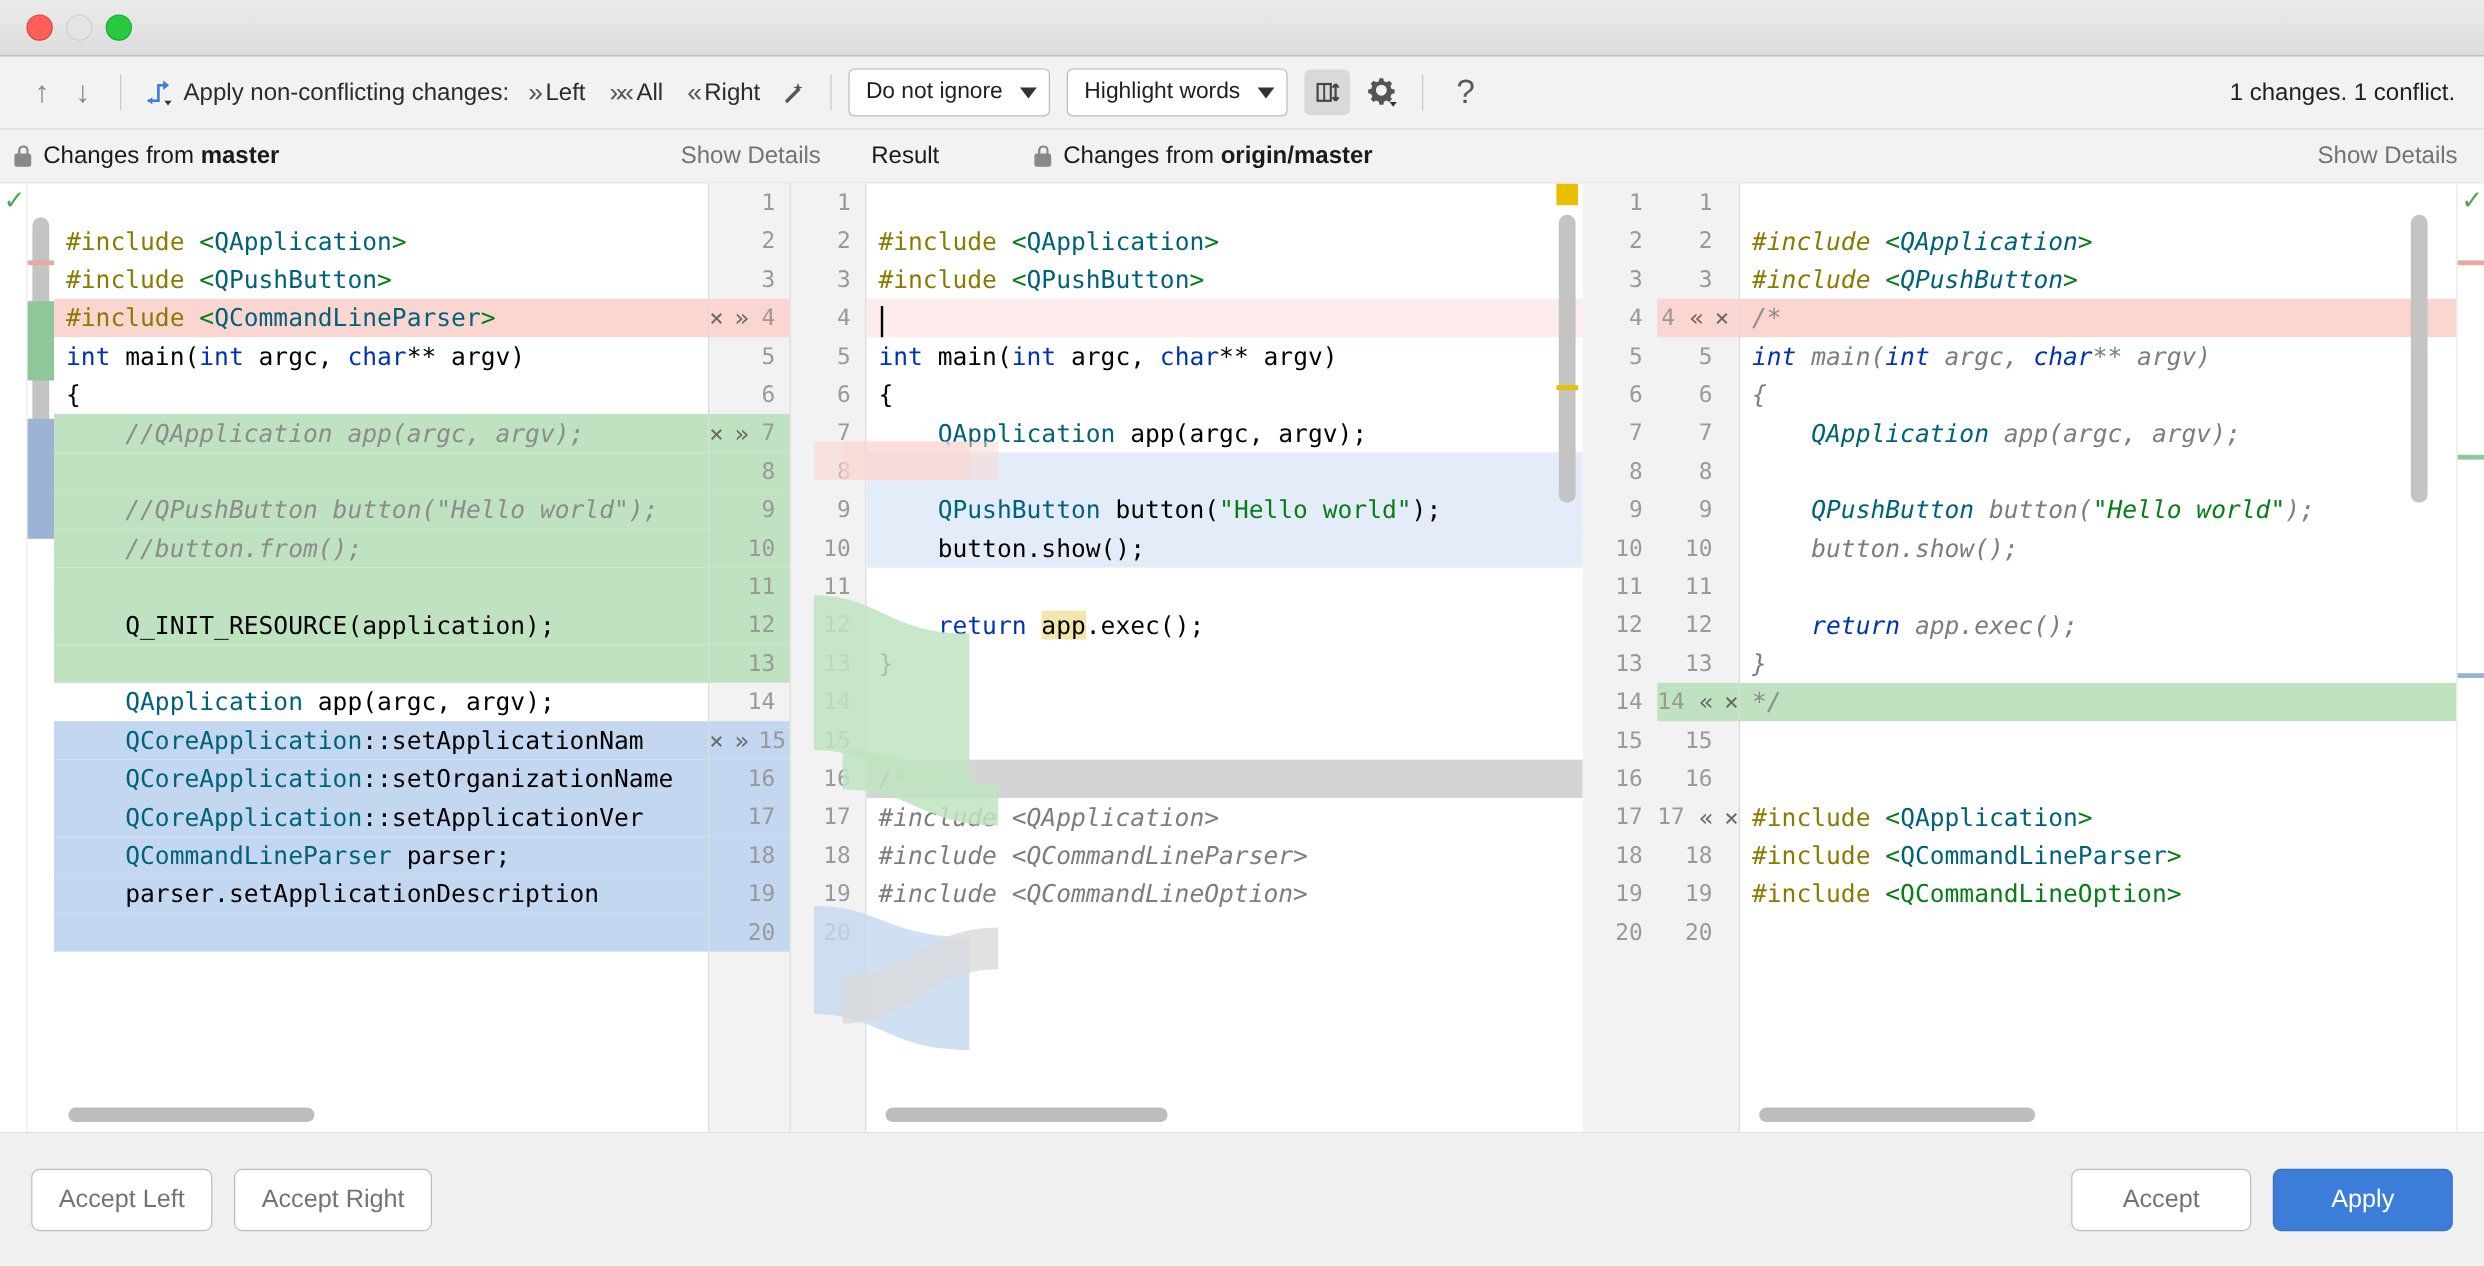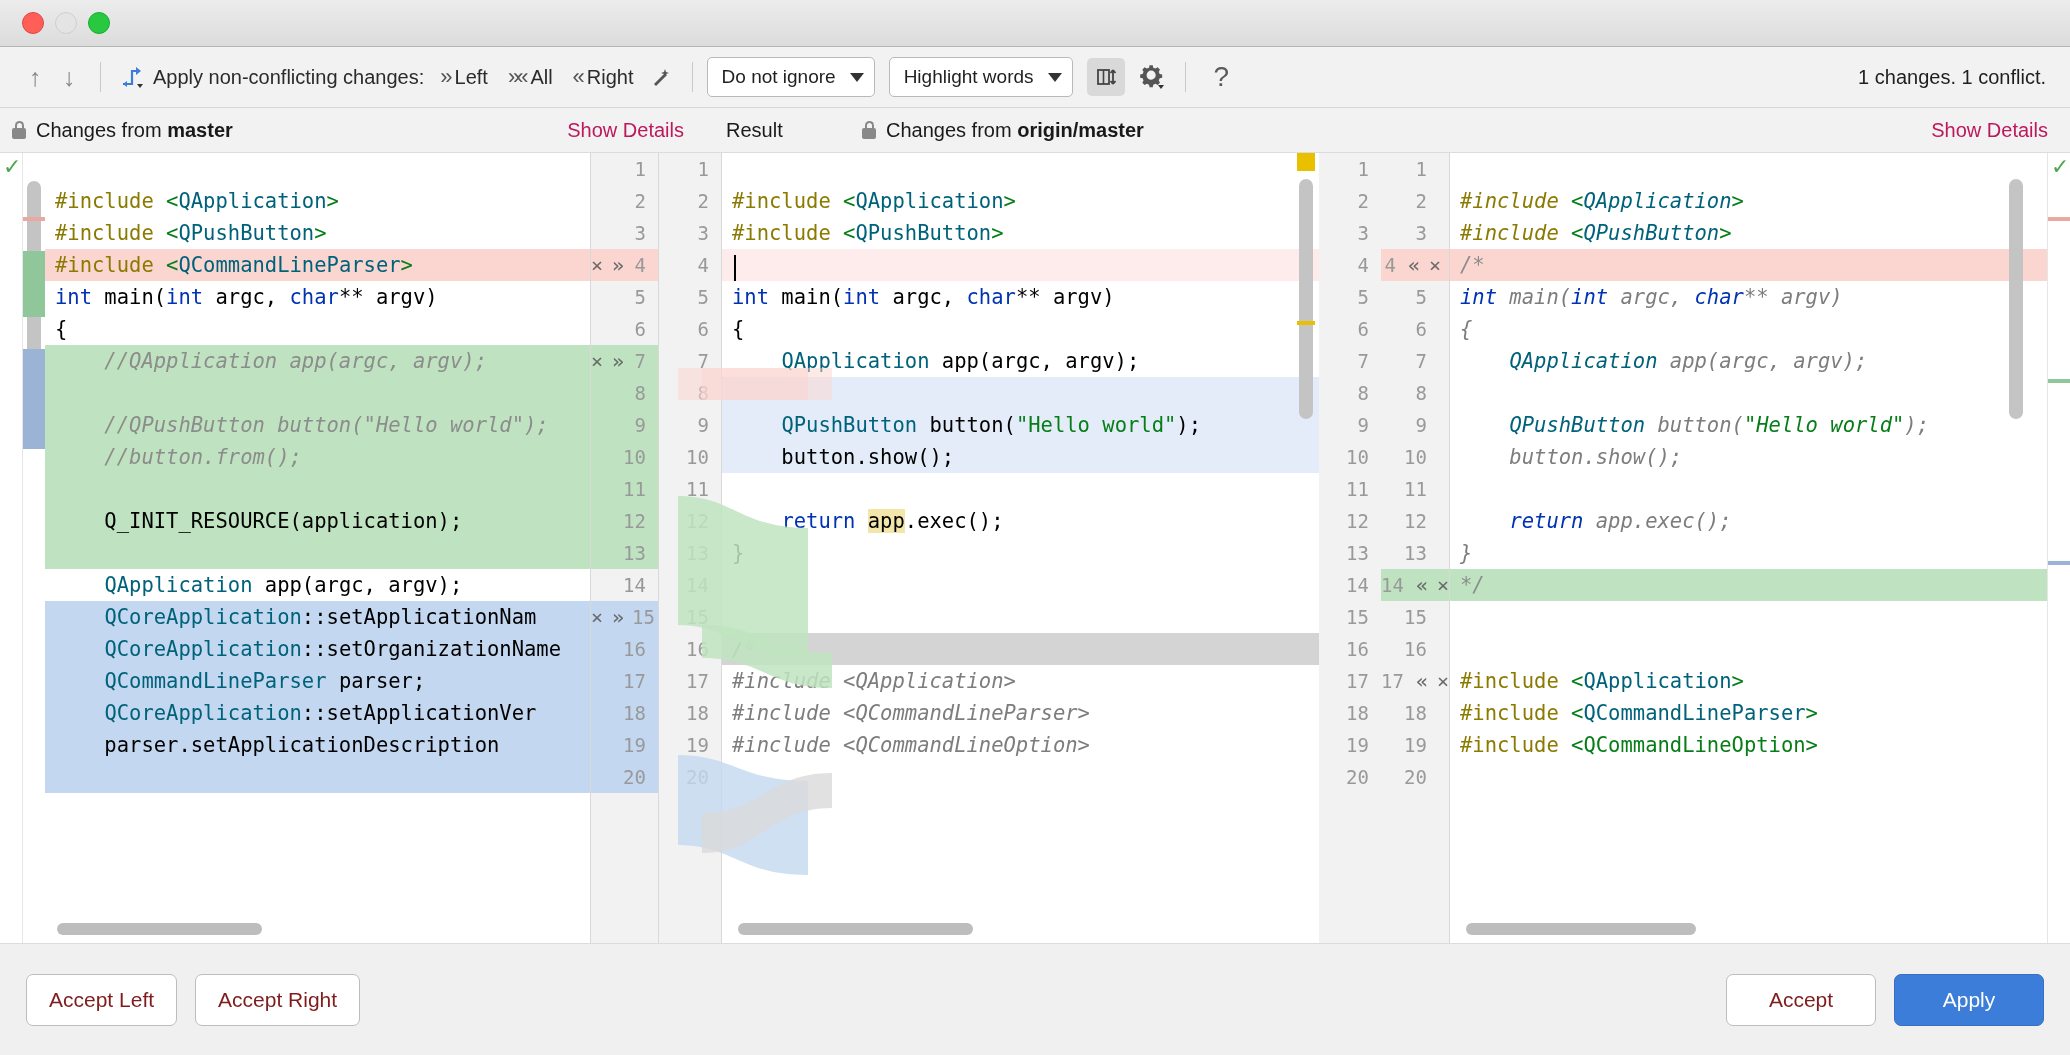--- a/index.html
+++ b/index.html
@@ -71,21 +71,21 @@
   .ph-right{flex:1;display:flex;align-items:center;padding-left:20px;box-sizing:border-box;}
   .lock{
     display:inline-block;width:14px;height:11px;background:#888;border-radius:2px;
     position:relative;margin-right:10px;margin-top:6px;
   }
   .lock:before{
     content:"";position:absolute;left:2.5px;top:-7px;width:9px;height:9px;
     border:2.5px solid #888;border-bottom:none;border-radius:5px 5px 0 0;box-sizing:border-box;
   }
   .ph-strong{font-weight:bold;}
-  .ph-link{color:#be185d;cursor:pointer;}
+  .ph-link{color:#737373;cursor:pointer;}
   .ph-right .ph-link{margin-left:auto;padding-right:22px;}
   .ph-left .ph-link{margin-left:auto;padding-right:28px;}
 
   
   .diff{flex:1;display:flex;position:relative;min-height:0;background:#fff;}
 
   
   .statusstrip{width:22px;flex:0 0 22px;background:#fff;position:relative;border-right:1px solid #e6e6e6;}
   .check{position:absolute;top:3px;left:3px;font-size:22px;color:#4ca64c;line-height:1;}
 
@@ -143,21 +143,21 @@
   
   .caretbar{position:absolute;width:2px;background:#000;}
 
   
   .bottom{
     height:112px;flex:0 0 112px;background:#f0f0f0;border-top:1px solid #dcdcdc;
     display:flex;align-items:center;padding:0 26px;gap:18px;box-sizing:border-box;
   }
   .btn{
     min-width:150px;height:52px;border:1px solid #bdbdbd;border-radius:7px;background:#fff;
-    font-size:21px;color:#7f1d1d;display:flex;align-items:center;justify-content:center;
+    font-size:21px;color:#737373;display:flex;align-items:center;justify-content:center;
     cursor:pointer;padding:0 22px;box-sizing:border-box;
     font-family:"Liberation Sans",sans-serif;
   }
   .btn.primary{background:#3b7dd8;border-color:#3670c4;color:#fff;}
   .spacer{flex:1;}
 </style>
 </head>
 <body>
 
 <div class="window">
@@ -273,22 +273,22 @@
           <div class="row code bg-green"><span class="cmt">    //QApplication app(argc, argv);</span></div>
           <div class="row code bg-green">&nbsp;</div>
           <div class="row code bg-green"><span class="cmt">    //QPushButton button("Hello world");</span></div>
           <div class="row code bg-green"><span class="cmt">    //button.from();</span></div>
           <div class="row code bg-green">&nbsp;</div>
           <div class="row code bg-green">    Q_INIT_RESOURCE(application);</div>
           <div class="row code bg-green">&nbsp;</div>
           <div class="row code bg-none">    <span class="ty">QApplication</span> app(argc, argv);</div>
           <div class="row code bg-blue">    <span class="ty">QCoreApplication</span>::setApplicationNam</div>
           <div class="row code bg-blue">    <span class="ty">QCoreApplication</span>::setOrganizationName</div>
+          <div class="row code bg-blue">    <span class="ty">QCoreApplication</span>::setApplicationVer</div>
           <div class="row code bg-blue">    <span class="ty">QCommandLineParser</span> parser;</div>
-          <div class="row code bg-blue">    <span class="ty">QCoreApplication</span>::setApplicationVer</div>
           <div class="row code bg-blue">    parser.setApplicationDescription</div>
           <div class="row code bg-blue">&nbsp;</div>
         </div>
       <div class="hscroll" style="left:12px;bottom:8px;width:205px;"></div>
     </div>
 
     <div class="gutterL">
       <div class="codelayer" id="leftGutter">
           <div class="row bg-none" style="display: flex; align-items: center;"><div class="acts" style="flex: 1 1 0%;"></div><div class="gnum" style="width: 46px;">1</div></div>
           <div class="row bg-none" style="display: flex; align-items: center;"><div class="acts" style="flex: 1 1 0%;"></div><div class="gnum" style="width: 46px;">2</div></div>

